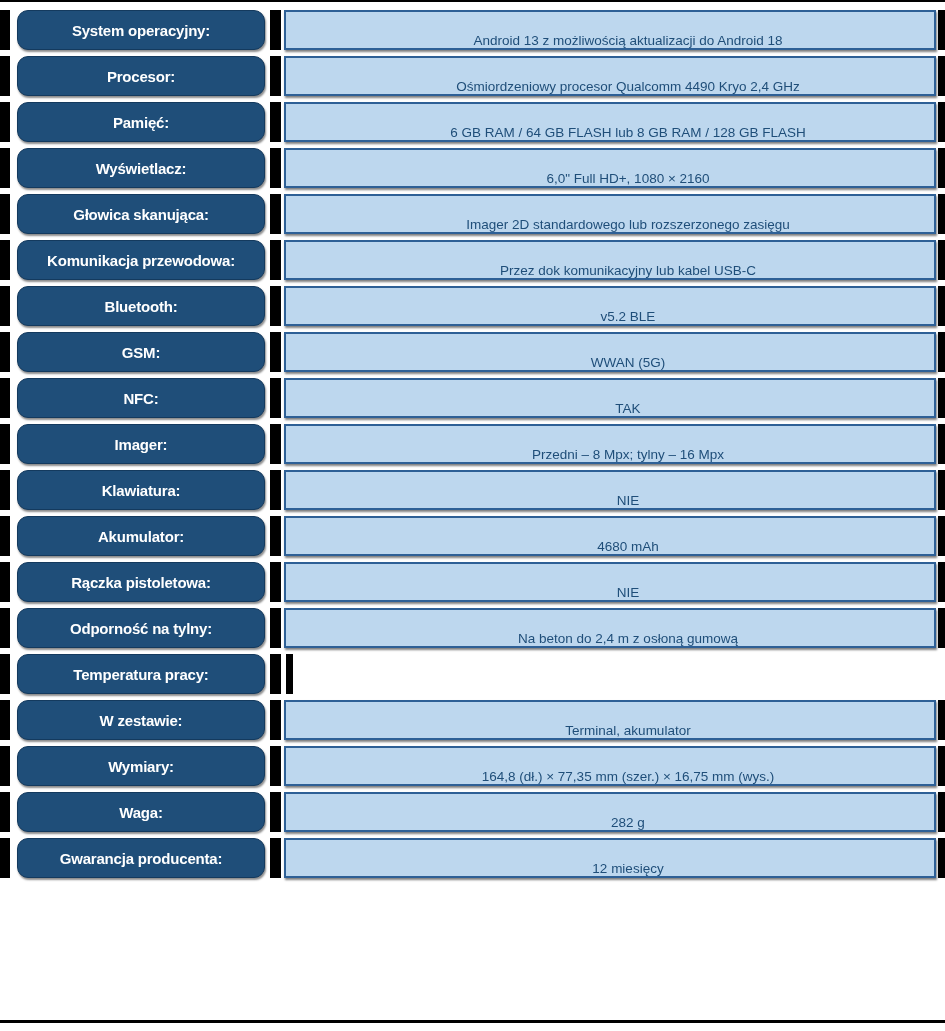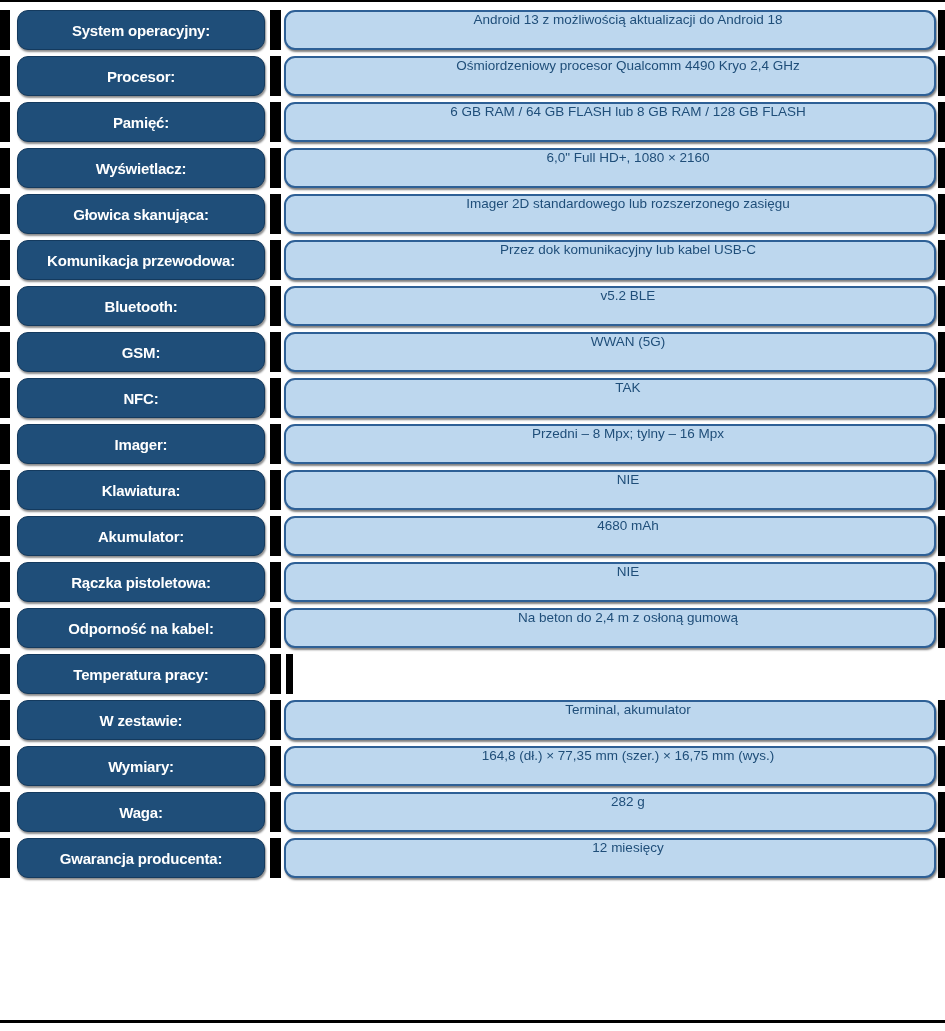--- a/index.html
+++ b/index.html
@@ -59,24 +59,24 @@
     font-weight: bold;
     font-size: 15px;
     letter-spacing: -0.2px;
     white-space: nowrap;
   }
   .value-box {
     flex: 1;
     box-sizing: border-box;
     background: var(--value-bg, #BDD7EE);
     border: 2px solid var(--value-border, #2E6096);
-    border-radius: 11px;
+    border-radius: 0;
     box-shadow: 1px 2px 2px rgba(0,0,0,0.5);
     display: flex;
-    align-items: flex-start;
+    align-items: flex-end;
     justify-content: center;
     padding-left: 36px;
   }
   .value-text {
     color: var(--value-text, #1F4E79);
     font-size: 13.5px;
     white-space: nowrap;
   }
 </style>
 </head>
@@ -238,21 +238,21 @@
     <div class="bar bar-mid"></div>
     <div class="value-box">
       <span class="value-text">NIE</span>
     </div>
     <div class="bar bar-right"></div>
   </div>
 
   <div class="row">
     <div class="bar bar-left"></div>
     <div class="label-box">
-      <span class="label-text">Odporność na kabel:</span>
+      <span class="label-text">Odporność na tylny:</span>
     </div>
     <div class="bar bar-mid"></div>
     <div class="value-box">
       <span class="value-text">Na beton do 2,4 m z osłoną gumową</span>
     </div>
     <div class="bar bar-right"></div>
   </div>
 
 
   <div class="row">

